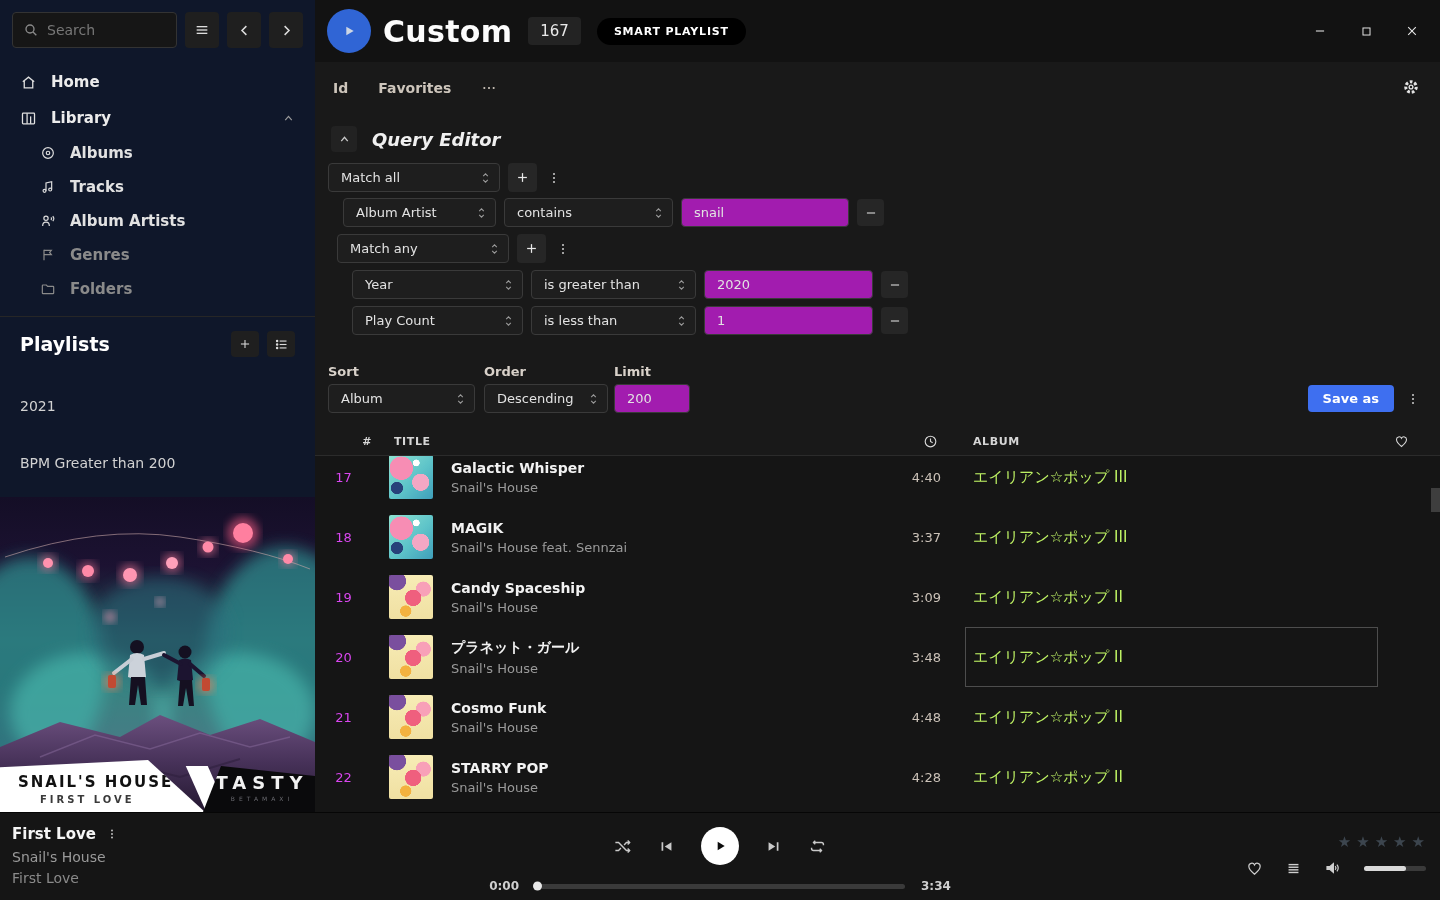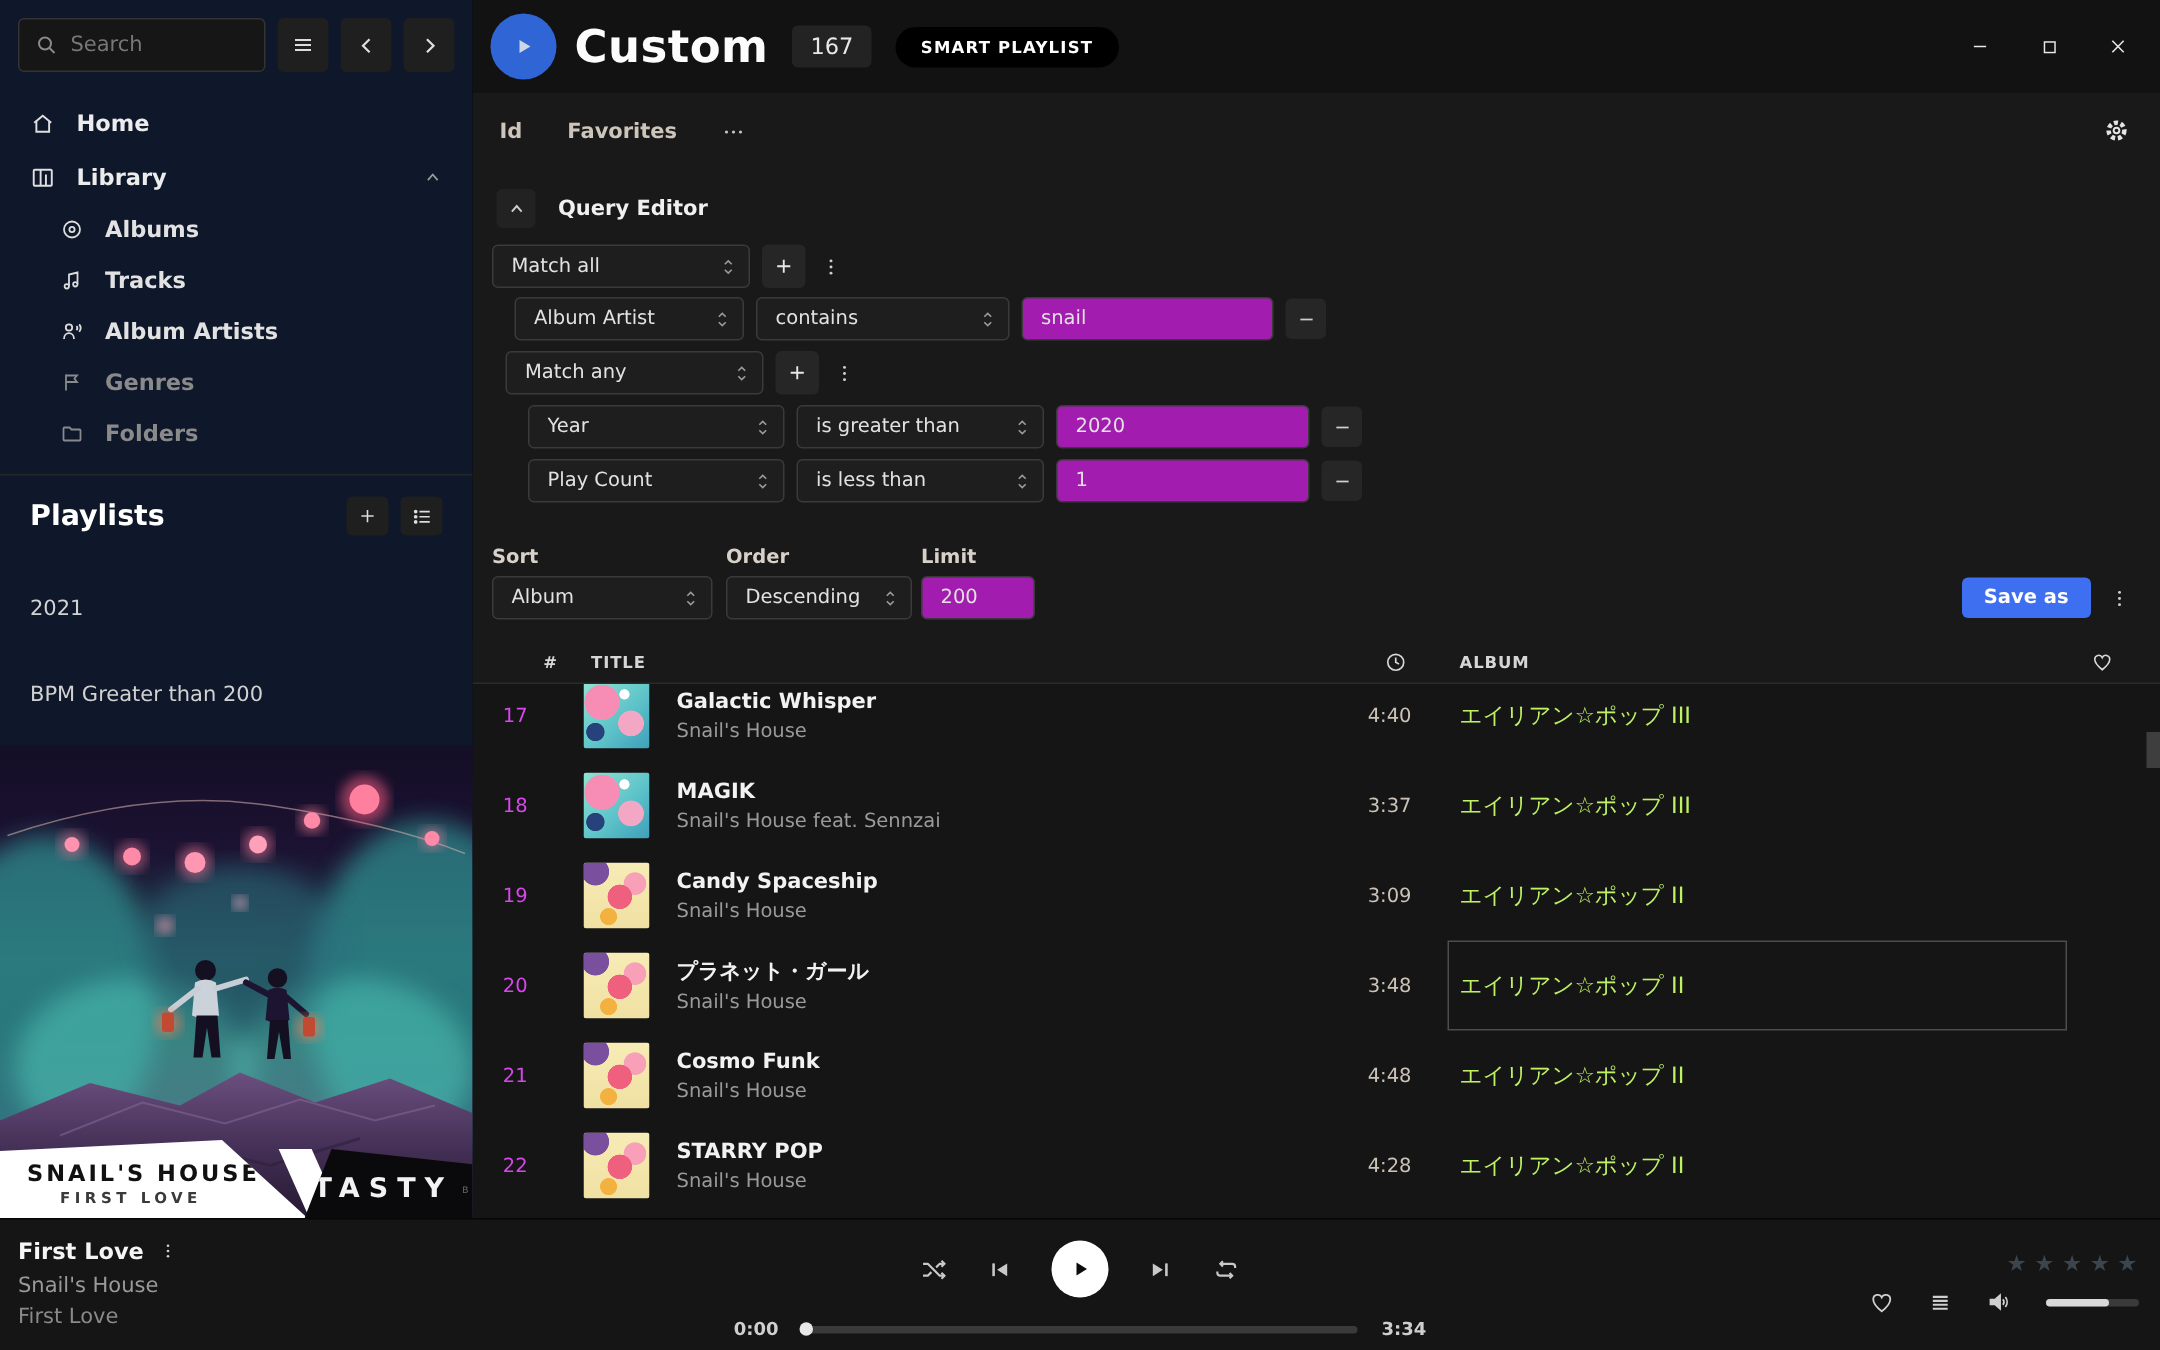--- a/index.html
+++ b/index.html
@@ -32,42 +32,42 @@
   .now-art { position:absolute; left:0; bottom:0; width:315px; height:315px; overflow:hidden; cursor:pointer;
     background:linear-gradient(180deg,#140e26 0%,#1c1232 22%,#23424e 45%,#1d3a46 60%,#3a2a4e 78%,#241830 100%); }
   .now-art svg.scene { position:absolute; inset:0; }
   .art-banner { position:absolute; left:0; bottom:0; width:100%; height:52px; }
   .banner-white { position:absolute; left:0; bottom:0; width:205px; height:52px; background:#fff;
     clip-path:polygon(0 14%, 148px 0, 205px 100%, 0 100%); display:flex; flex-direction:column; justify-content:center; padding:6px 0 0 18px; }
   .banner-stripe { position:absolute; left:196px; bottom:0; width:22px; height:46px; background:#fff; transform:skewX(24deg); }
   .banner-artist { font-size:15px; font-weight:800; letter-spacing:2px; color:#111; }
   .banner-album { font-size:10px; font-weight:600; letter-spacing:3px; color:#3a3a3a; margin:3px 0 0 22px; }
   .banner-black { position:absolute; right:0; bottom:0; width:112px; height:46px; background:#0a0a0c;
-    clip-path:polygon(18px 0, 100% 22%, 100% 100%, 0 100%); display:flex; align-items:center; justify-content:flex-start; padding-top:6px; }
+    clip-path:polygon(18px 0, 100% 22%, 100% 100%, 0 100%); display:flex; flex-direction:column; align-items:center; justify-content:flex-start; padding-top:6px; }
   .banner-label { font-size:18px; font-weight:600; letter-spacing:6px; color:#f2f2f2; margin-left:6px; }
   .banner-label-sub { font-size:6px; letter-spacing:4px; color:#6a6a70; margin:2px 0 0 6px; }
 
   
   .titlebar { position:absolute; left:315px; top:0; width:1125px; height:62px; background:#121212; display:flex; align-items:center; z-index:2; }
   .play-circle { width:44px; height:44px; border-radius:50%; background:#3065d5; margin-left:12px; display:flex; align-items:center; justify-content:center; cursor:pointer; }
   .page-title { font-size:30px; font-weight:800; color:#fcfcfc; margin-left:12px; letter-spacing:0.3px; }
   .count-badge { margin-left:16px; background:#232323; border-radius:4px; padding:5px 12px; font-size:15px; color:#e8e8e8; }
   .type-pill { margin-left:16px; background:#000; border-radius:999px; padding:7px 17px; font-size:11px; font-weight:700; letter-spacing:0.8px; color:#fff; }
   .win-controls { position:absolute; right:0; top:0; height:62px; display:flex; align-items:center; gap:14px; padding-right:12px; }
   .win-btn { width:32px; height:32px; display:flex; align-items:center; justify-content:center; color:#e8e8e8; cursor:pointer; }
 
   
   .main { position:absolute; left:315px; top:62px; width:1125px; height:750px; background:#191919; }
   .toolbar { position:absolute; left:18px; top:18px; display:flex; align-items:center; gap:30px; font-size:14px; font-weight:600; color:#cdc5bb; }
   .toolbar .tb-item { cursor:pointer; }
   .gear { position:absolute; right:20px; top:16px; color:#e4e4e4; cursor:pointer; }
 
   .qe-header { position:absolute; left:16px; top:64px; display:flex; align-items:center; gap:15px; }
   .qe-collapse { width:26px; height:26px; background:#222; border-radius:4px; display:flex; align-items:center; justify-content:center; color:#ccc; cursor:pointer; }
-  .qe-title { font-size:14px; font-weight:600; color:#f0f0f0; }
+  .qe-title { font-size:18px; font-weight:600; color:#f0f0f0;font-style:italic; }
 
   .select { height:29px; background:#1e1e1e; border:1px solid #3a3a3a; border-radius:4px; display:flex; align-items:center; padding:0 8px 0 12px; font-size:13px; color:#e2e2e2; cursor:pointer; }
   .select .sel-label { flex:1 1 auto; overflow:hidden; white-space:nowrap; }
   .select .stepper { color:#9a9a9a; }
   .txt-input { height:29px; background:#a21caf; border:1px solid #3a3a3a; border-radius:4px; padding:0 12px; font-size:13px; color:#e2e2e2; font-family:inherit; outline:none; }
   .sq-mini { width:29px; height:29px; background:#262626; border-radius:4px; display:flex; align-items:center; justify-content:center; color:#e8e8e8; cursor:pointer; }
   .kebab { width:18px; height:29px; display:flex; align-items:center; justify-content:center; color:#cfcfcf; cursor:pointer; }
   .minus-btn { width:27px; height:27px; background:#262626; border-radius:4px; display:flex; align-items:center; justify-content:center; color:#cfcfcf; cursor:pointer; }
 
   .qe-row { position:absolute; display:flex; align-items:center; gap:8px; }

